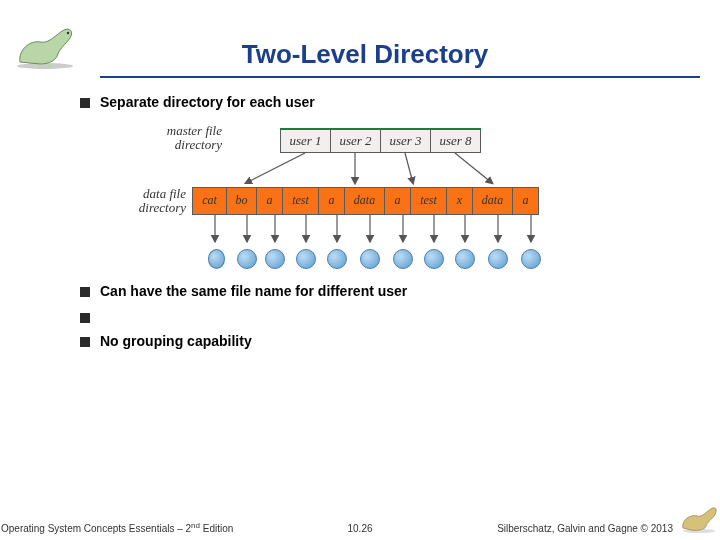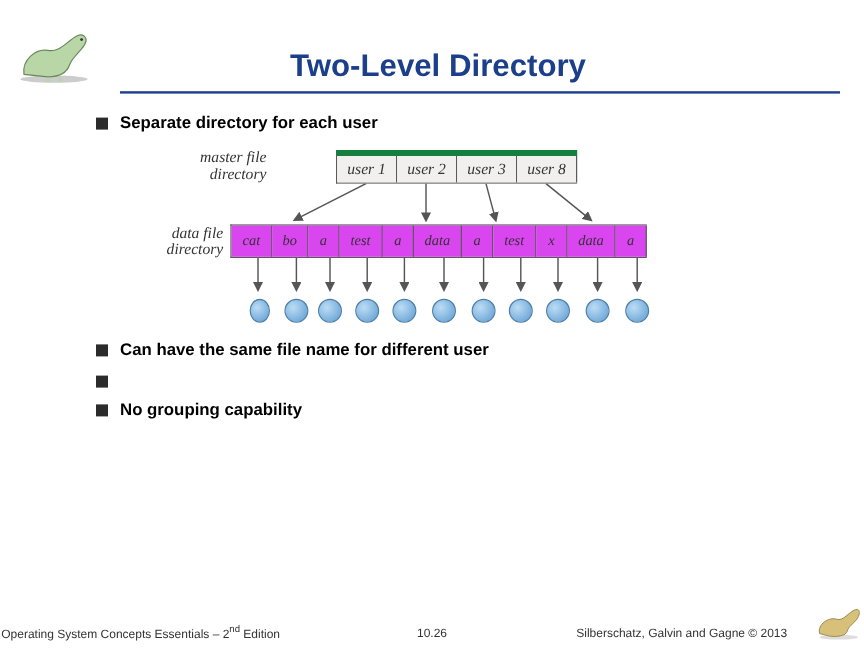--- a/index.html
+++ b/index.html
@@ -68,21 +68,21 @@
     align-items: flex-end;
   }
   .mfd-label {
     width: 150px;
     text-align: right;
     padding-right: 8px;
     line-height: 1.1;
   }
   .mfd-boxes {
     display: flex;
-    border-top: 5px solid #15803d;
+    border-top: 2px solid #15803d;
     border-bottom: 1px solid #5a5a5a;
     border-left: 1px solid #5a5a5a;
   }
   .mfd-box {
     width: 50px;
     height: 22px;
     border-right: 1px solid #5a5a5a;
     display: flex;
     align-items: center;
     justify-content: center;
@@ -104,21 +104,21 @@
     border-top: 1px solid #5a5a5a;
     border-bottom: 1px solid #5a5a5a;
     border-left: 1px solid #5a5a5a;
   }
   .ufd-box {
     height: 26px;
     border-right: 1px solid #5a5a5a;
     display: flex;
     align-items: center;
     justify-content: center;
-    background: #d946ef;
+    background: #f97316;
     padding: 0 4px;
     font-size: 12px;
   }
   .files-row {
     display: flex;
     margin-left: 118px;
   }
   .file-circle {
     width: 20px;
     height: 20px;
@@ -140,21 +140,21 @@
   }
   .footer .left { }
   .footer .center {
     position: absolute;
     left: 50%;
     transform: translateX(-50%);
   }
   .footer .right {
     display: flex;
     align-items: flex-end;
-    gap: 23px;
+    gap: 6px;
   }
   .ed-sup { font-size: 8px; vertical-align: super; }
   .dino-bottom {
     width: 40px;
     height: 30px;
   }
 </style>
 </head>
 <body>
 

